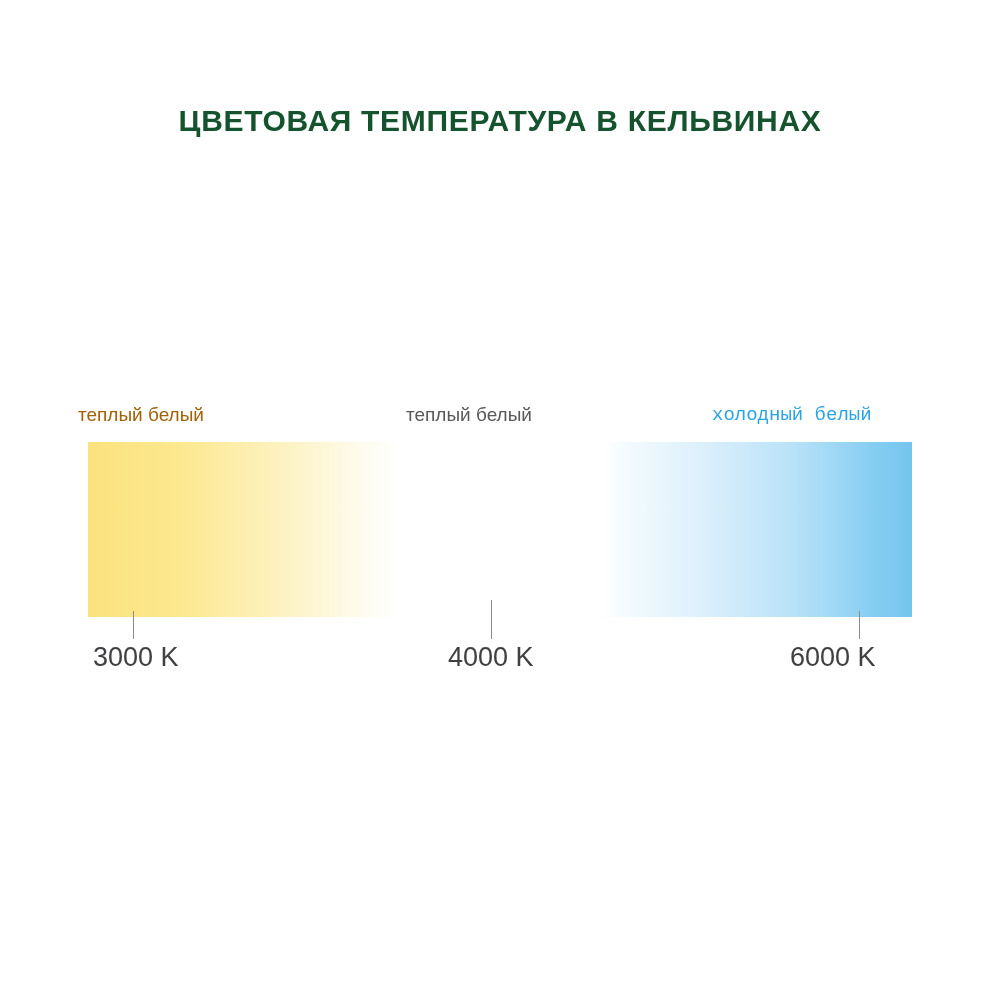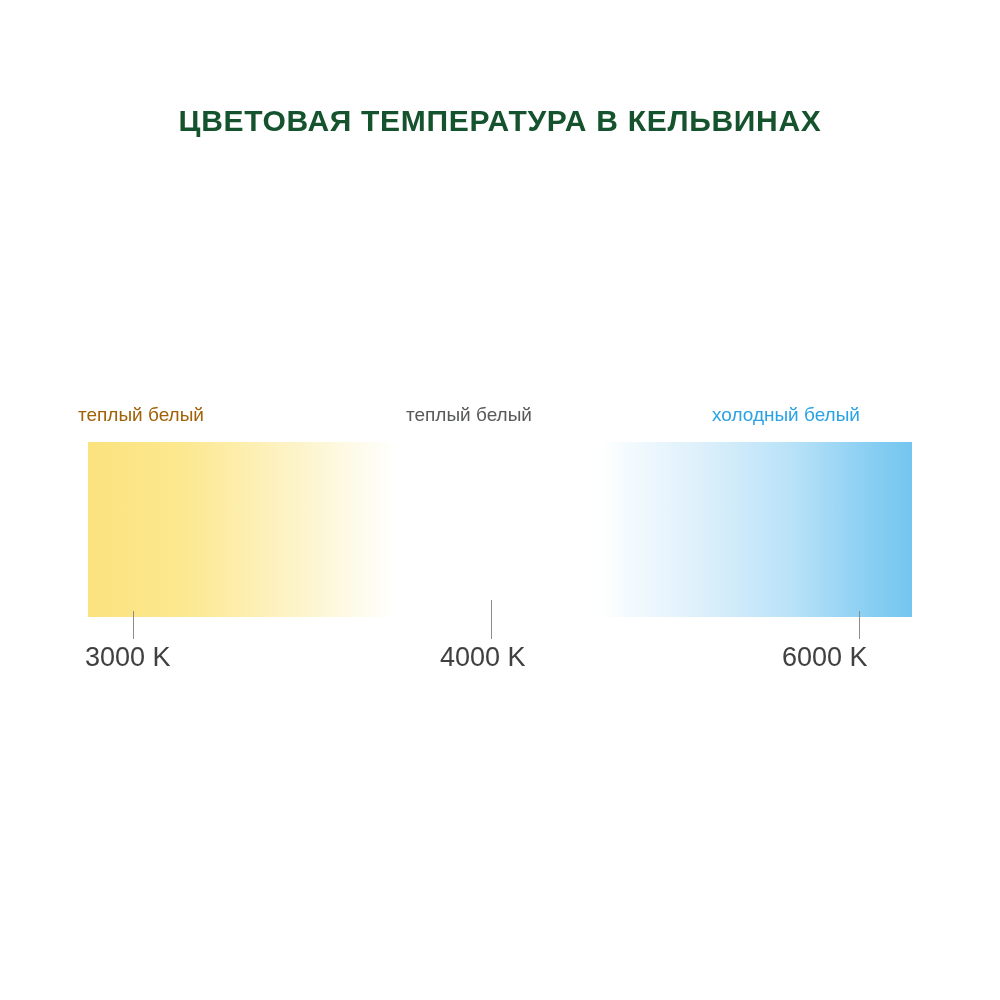--- a/index.html
+++ b/index.html
@@ -62,39 +62,41 @@
     left: 78px;
     color: #a16207;
   }
   .label-day {
     left: 406px;
     color: #58595b;
   }
   .label-cool {
     left: 712px;
     color: #29a3e3;
+    font-family: Liberation Mono, monospace;
   }
 
   
   .tick {
     position: absolute;
     width: 1px;
     background: #8c8c8c;
   }
   .tick-3000 { left: 133px; top: 611px; height: 28px; }
   .tick-4000 { left: 491px; top: 600px; height: 39px; }
   .tick-6000 { left: 859px; top: 611px; height: 28px; }
 
   
   .kelvin {
     position: absolute;
     top: 642px;
     font-size: 27px;
     color: #404042;
     white-space: nowrap;
+    margin-left: 8px;
   }
   .kelvin-3000 { left: 85px; }
   .kelvin-4000 { left: 440px; text-align: right; }
   .kelvin-6000 { left: 782px; }
 </style>
 </head>
 <body>
 
 <div class="page">
 

